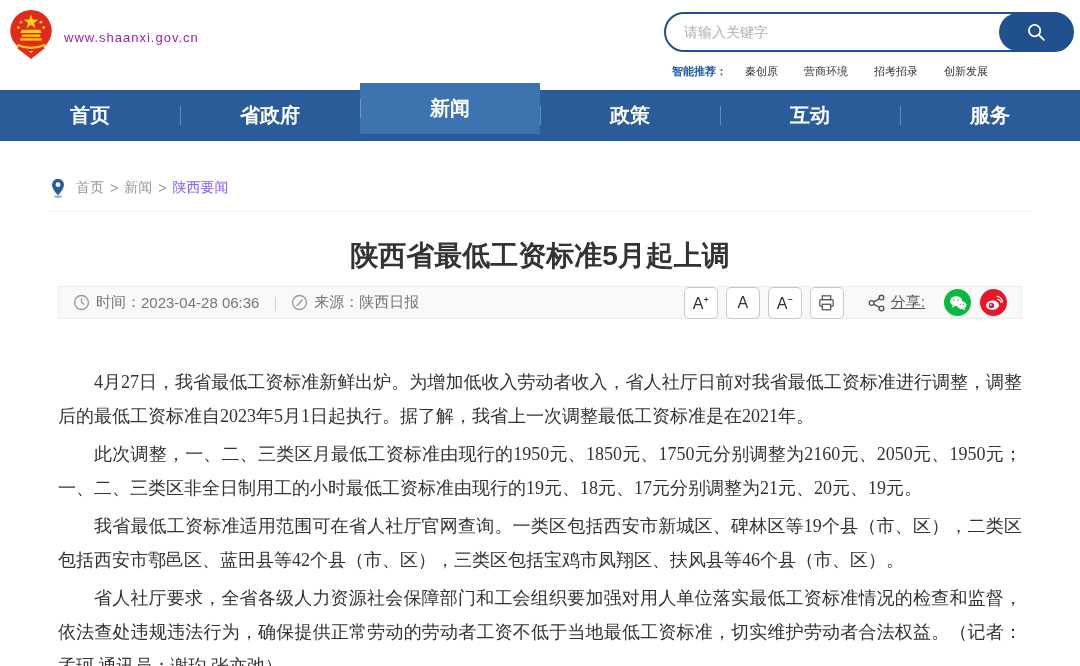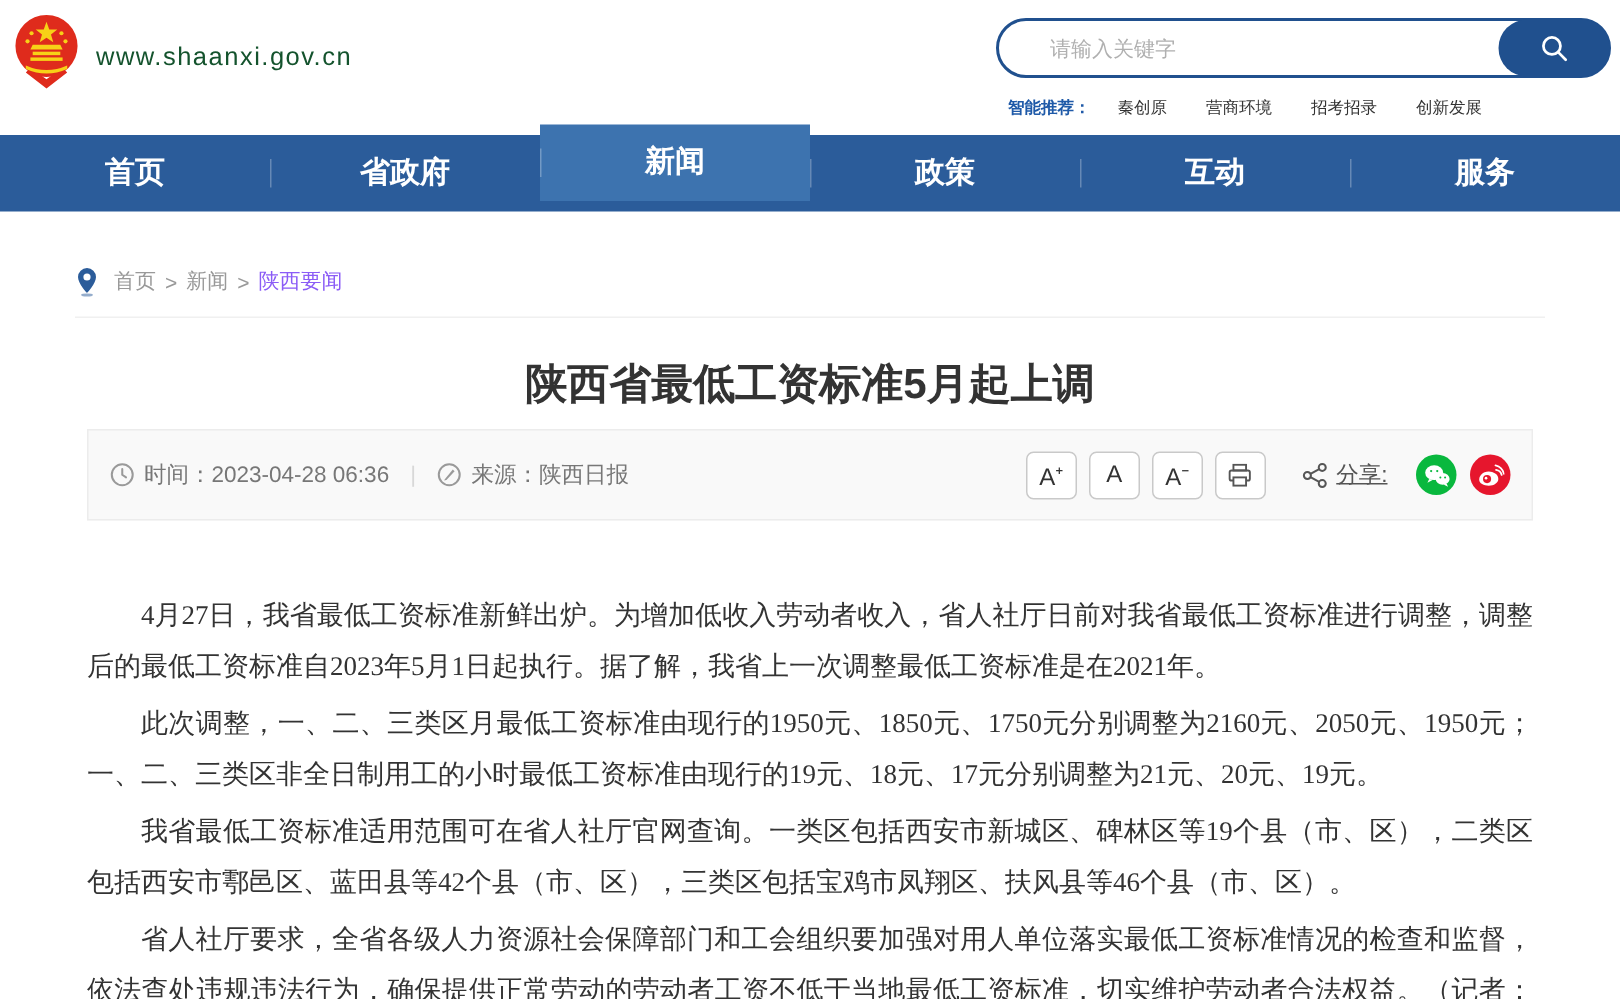--- a/index.html
+++ b/index.html
@@ -4,26 +4,26 @@
 <style>
   * { box-sizing: border-box; margin: 0; padding: 0; }
   html, body { width: 1080px; height: 666px; overflow: hidden; background: #fff;
     font-family: "Liberation Sans", "DejaVu Sans", sans-serif; }
 
   
   .header { position: relative; height: 90px; background: #fff; }
   .logo-block { position: absolute; left: 8px; top: 8px; display: flex; align-items: center; cursor: pointer; }
   .emblem { width: 46px; height: 56px; margin-right: 10px; }
   .site-name { font-size: 30px; font-weight: bold; color: #d7000f; letter-spacing: 3px; line-height: 34px; }
-  .site-url { font-size: 17px; color: #14532d; margin-top: 3px; letter-spacing: 1px; }
+  .site-url { font-size: 13px; color: #a21caf; margin-top: 3px; letter-spacing: 1px; }
 
   .search-box { position: absolute; right: 6px; top: 12px; width: 410px; height: 40px;
     border: 2px solid #20508e; border-radius: 22px; display: flex; align-items: center; background: #fff; }
   .search-input { flex: 1; height: 100%; border: none; outline: none; background: transparent;
-    padding: 0 34px; font-size: 14px; color: #333; font-family: "Liberation Sans", sans-serif; }
+    padding: 0 18px; font-size: 14px; color: #333; font-family: "Liberation Sans", sans-serif; }
   .search-input::placeholder { color: #b0b0b0; }
   .search-btn { width: 74px; height: 38px; margin-right: -1px; border: none; background: #20508e;
     border-radius: 20px; display: flex; align-items: center; justify-content: center; cursor: pointer; }
 
   .hot-row { position: absolute; left: 672px; top: 64px; display: flex; align-items: center; font-size: 11px; }
   .hot-label { color: #1f5aa8; font-weight: bold; margin-right: 18px; }
   .hot-link { color: #333; margin-right: 26px; cursor: pointer; }
   .hot-link:last-child { margin-right: 0; }
 
   
@@ -40,21 +40,21 @@
   .crumb-pin { width: 16px; height: 20px; margin-right: 10px; }
   .crumb-link { color: #999; cursor: pointer; }
   .crumb-sep { margin: 0 6px; color: #999; }
   .crumb-current { color: #8b5cf6; font-weight: normal; }
 
   
   .article { margin: 0 58px; }
   .article-title { margin-top: 26px; text-align: center; font-size: 28px; font-weight: bold;
     color: #333; line-height: 36px; }
 
-  .meta-bar { margin-top: 12px; height: 61px; background: #f9f9f9; border: 1px solid #ececec;
+  .meta-bar { margin-top: 12px; height: 33px; background: #f9f9f9; border: 1px solid #ececec;
     display: flex; align-items: center; padding: 0 14px; font-size: 15px; color: #777; }
   .meta-item { display: flex; align-items: center; }
   .meta-icon { width: 17px; height: 17px; margin-right: 6px; }
   .meta-divider { color: #d8d8d8; margin: 0 14px; }
 
   .meta-tools { margin-left: auto; display: flex; align-items: center; }
   .tool-btn { width: 34px; height: 32px; background: #fff; border: 1px solid #c9c9c9; border-radius: 5px;
     margin-left: 8px; font-size: 16px; color: #333; display: flex; align-items: center; justify-content: center;
     cursor: pointer; font-family: "Liberation Sans", sans-serif; }
   .share-group { display: flex; align-items: center; margin-left: 24px; }

